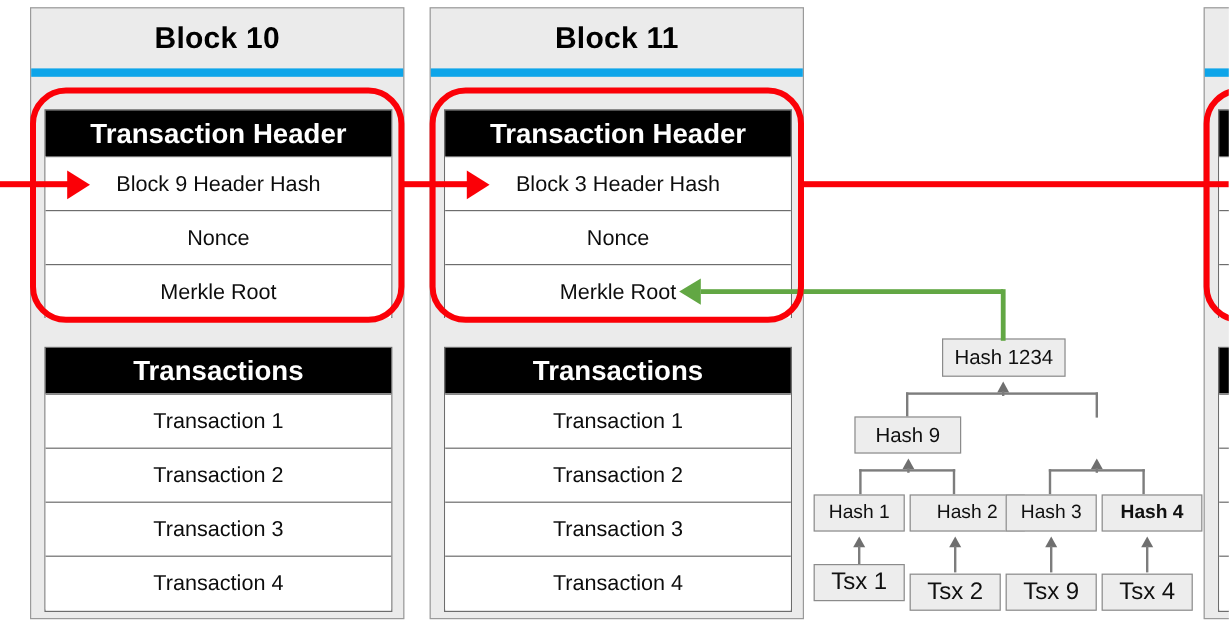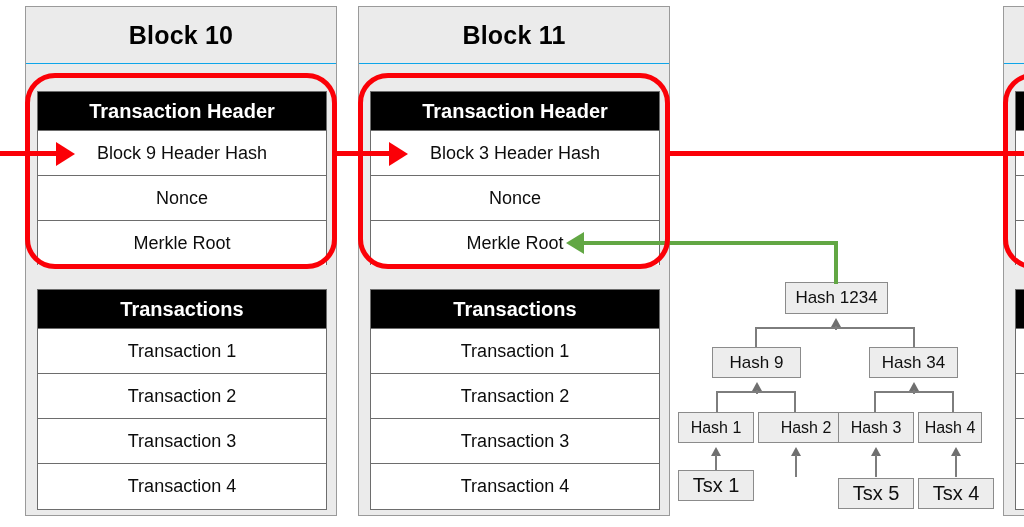--- a/index.html
+++ b/index.html
@@ -28,21 +28,21 @@
     background: #ebebeb;
     border: 1px solid #9a9a9a;
     box-sizing: border-box;
   }
   .block-title {
     position: absolute;
     left: 0; top: 0;
     width: 100%;
     height: 57px;
     box-sizing: border-box;
-    border-bottom: 1px solid #0ea5e9;
+    border-bottom: 7px solid #0ea5e9;
     display: flex;
     align-items: center;
     justify-content: center;
     font-size: 25px;
     font-weight: bold;
     color: #000000;
     letter-spacing: .2px;
   }
 
   
@@ -52,21 +52,21 @@
     border: 1px solid #6d6d6d;
     background: #ffffff;
   }
   .tbl .hdr {
     background: #000000;
     color: #ffffff;
     height: 38px;
     display: flex;
     align-items: center;
     justify-content: center;
-    font-size: 20px;
+    font-size: 23px;
     font-weight: bold;
     box-sizing: border-box;
   }
   .tbl .row {
     height: 45px;
     display: flex;
     align-items: center;
     justify-content: center;
     font-size: 18px;
     color: #0d0d0d;
@@ -216,53 +216,53 @@
 
   <div class="node lvl-top" style="left:785px; top:282px; width:103px; height:32px;">Hash 1234</div>
 
   <div class="tree-arrow-up" style="left:831px; top:318px;"></div>
   <div class="tree-line-v" style="left:835px; top:326px; height:4px;"></div>
   <div class="tree-line-h" style="left:755px; top:327px; width:160px;"></div>
   <div class="tree-line-v" style="left:755px; top:327px; height:21px;"></div>
   <div class="tree-line-v" style="left:913px; top:327px; height:21px;"></div>
 
   <div class="node lvl-mid" style="left:712px; top:347px; width:89px; height:31px;">Hash 9</div>
-  <div class="node lvl-mid" style="left:869px; top:347px; width:89px; height:31px;">Hash 34</div>
 
   <div class="tree-arrow-up" style="left:752px; top:382px;"></div>
   <div class="tree-line-v" style="left:756px; top:390px; height:4px;"></div>
   <div class="tree-line-h" style="left:716px; top:391px; width:80px;"></div>
   <div class="tree-line-v" style="left:716px; top:391px; height:21px;"></div>
   <div class="tree-line-v" style="left:794px; top:391px; height:21px;"></div>
 
   <div class="tree-arrow-up" style="left:909px; top:382px;"></div>
   <div class="tree-line-v" style="left:913px; top:390px; height:4px;"></div>
   <div class="tree-line-h" style="left:874px; top:391px; width:80px;"></div>
   <div class="tree-line-v" style="left:874px; top:391px; height:21px;"></div>
   <div class="tree-line-v" style="left:952px; top:391px; height:21px;"></div>
 
   <div class="node lvl-leaf" style="left:678px; top:412px; width:76px; height:31px;">Hash 1</div>
   <div class="node lvl-leaf" style="left:758px; top:412px; width:96px; height:31px;">Hash 2</div>
   <div class="node lvl-leaf" style="left:838px; top:412px; width:76px; height:31px;">Hash 3</div>
-  <div class="node lvl-leaf" style="left:918px; top:412px; width:64px; height:31px;">Hash 4</div>
+  <div class="node lvl-leaf" style="left:918px; top:412px; width:84px; height:31px;font-weight:bold;">Hash 4</div>
 
   <div class="tree-arrow-up" style="left:711px; top:447px;"></div>
   <div class="tree-line-v" style="left:715px; top:455px; height:22px;"></div>
 
   <div class="tree-arrow-up" style="left:791px; top:447px;"></div>
   <div class="tree-line-v" style="left:795px; top:455px; height:22px;"></div>
 
   <div class="tree-arrow-up" style="left:871px; top:447px;"></div>
   <div class="tree-line-v" style="left:875px; top:455px; height:22px;"></div>
 
   <div class="tree-arrow-up" style="left:951px; top:447px;"></div>
   <div class="tree-line-v" style="left:955px; top:455px; height:22px;"></div>
 
   <div class="node lvl-tsx" style="left:678px; top:470px; width:76px; height:31px;">Tsx 1</div>
-  <div class="node lvl-tsx" style="left:838px; top:478px; width:76px; height:31px;">Tsx 5</div>
+  <div class="node lvl-tsx" style="left:758px; top:478px; width:76px; height:31px;">Tsx 2</div>
+  <div class="node lvl-tsx" style="left:838px; top:478px; width:76px; height:31px;">Tsx 9</div>
   <div class="node lvl-tsx" style="left:918px; top:478px; width:76px; height:31px;">Tsx 4</div>
 
   <div class="green-v" style="left:834px; top:241px; height:43px;"></div>
   <div class="green-h" style="left:584px; top:241px; width:252px;"></div>
   <div class="arrow-green" style="left:566px; top:232px;"></div>
 
   <div class="rule-h" style="left:0px; top:151px; width:58px;"></div>
   <div class="arrow-red" style="left:56px; top:142px;"></div>
 
   <div class="rule-h" style="left:334px; top:151px; width:57px;"></div>

